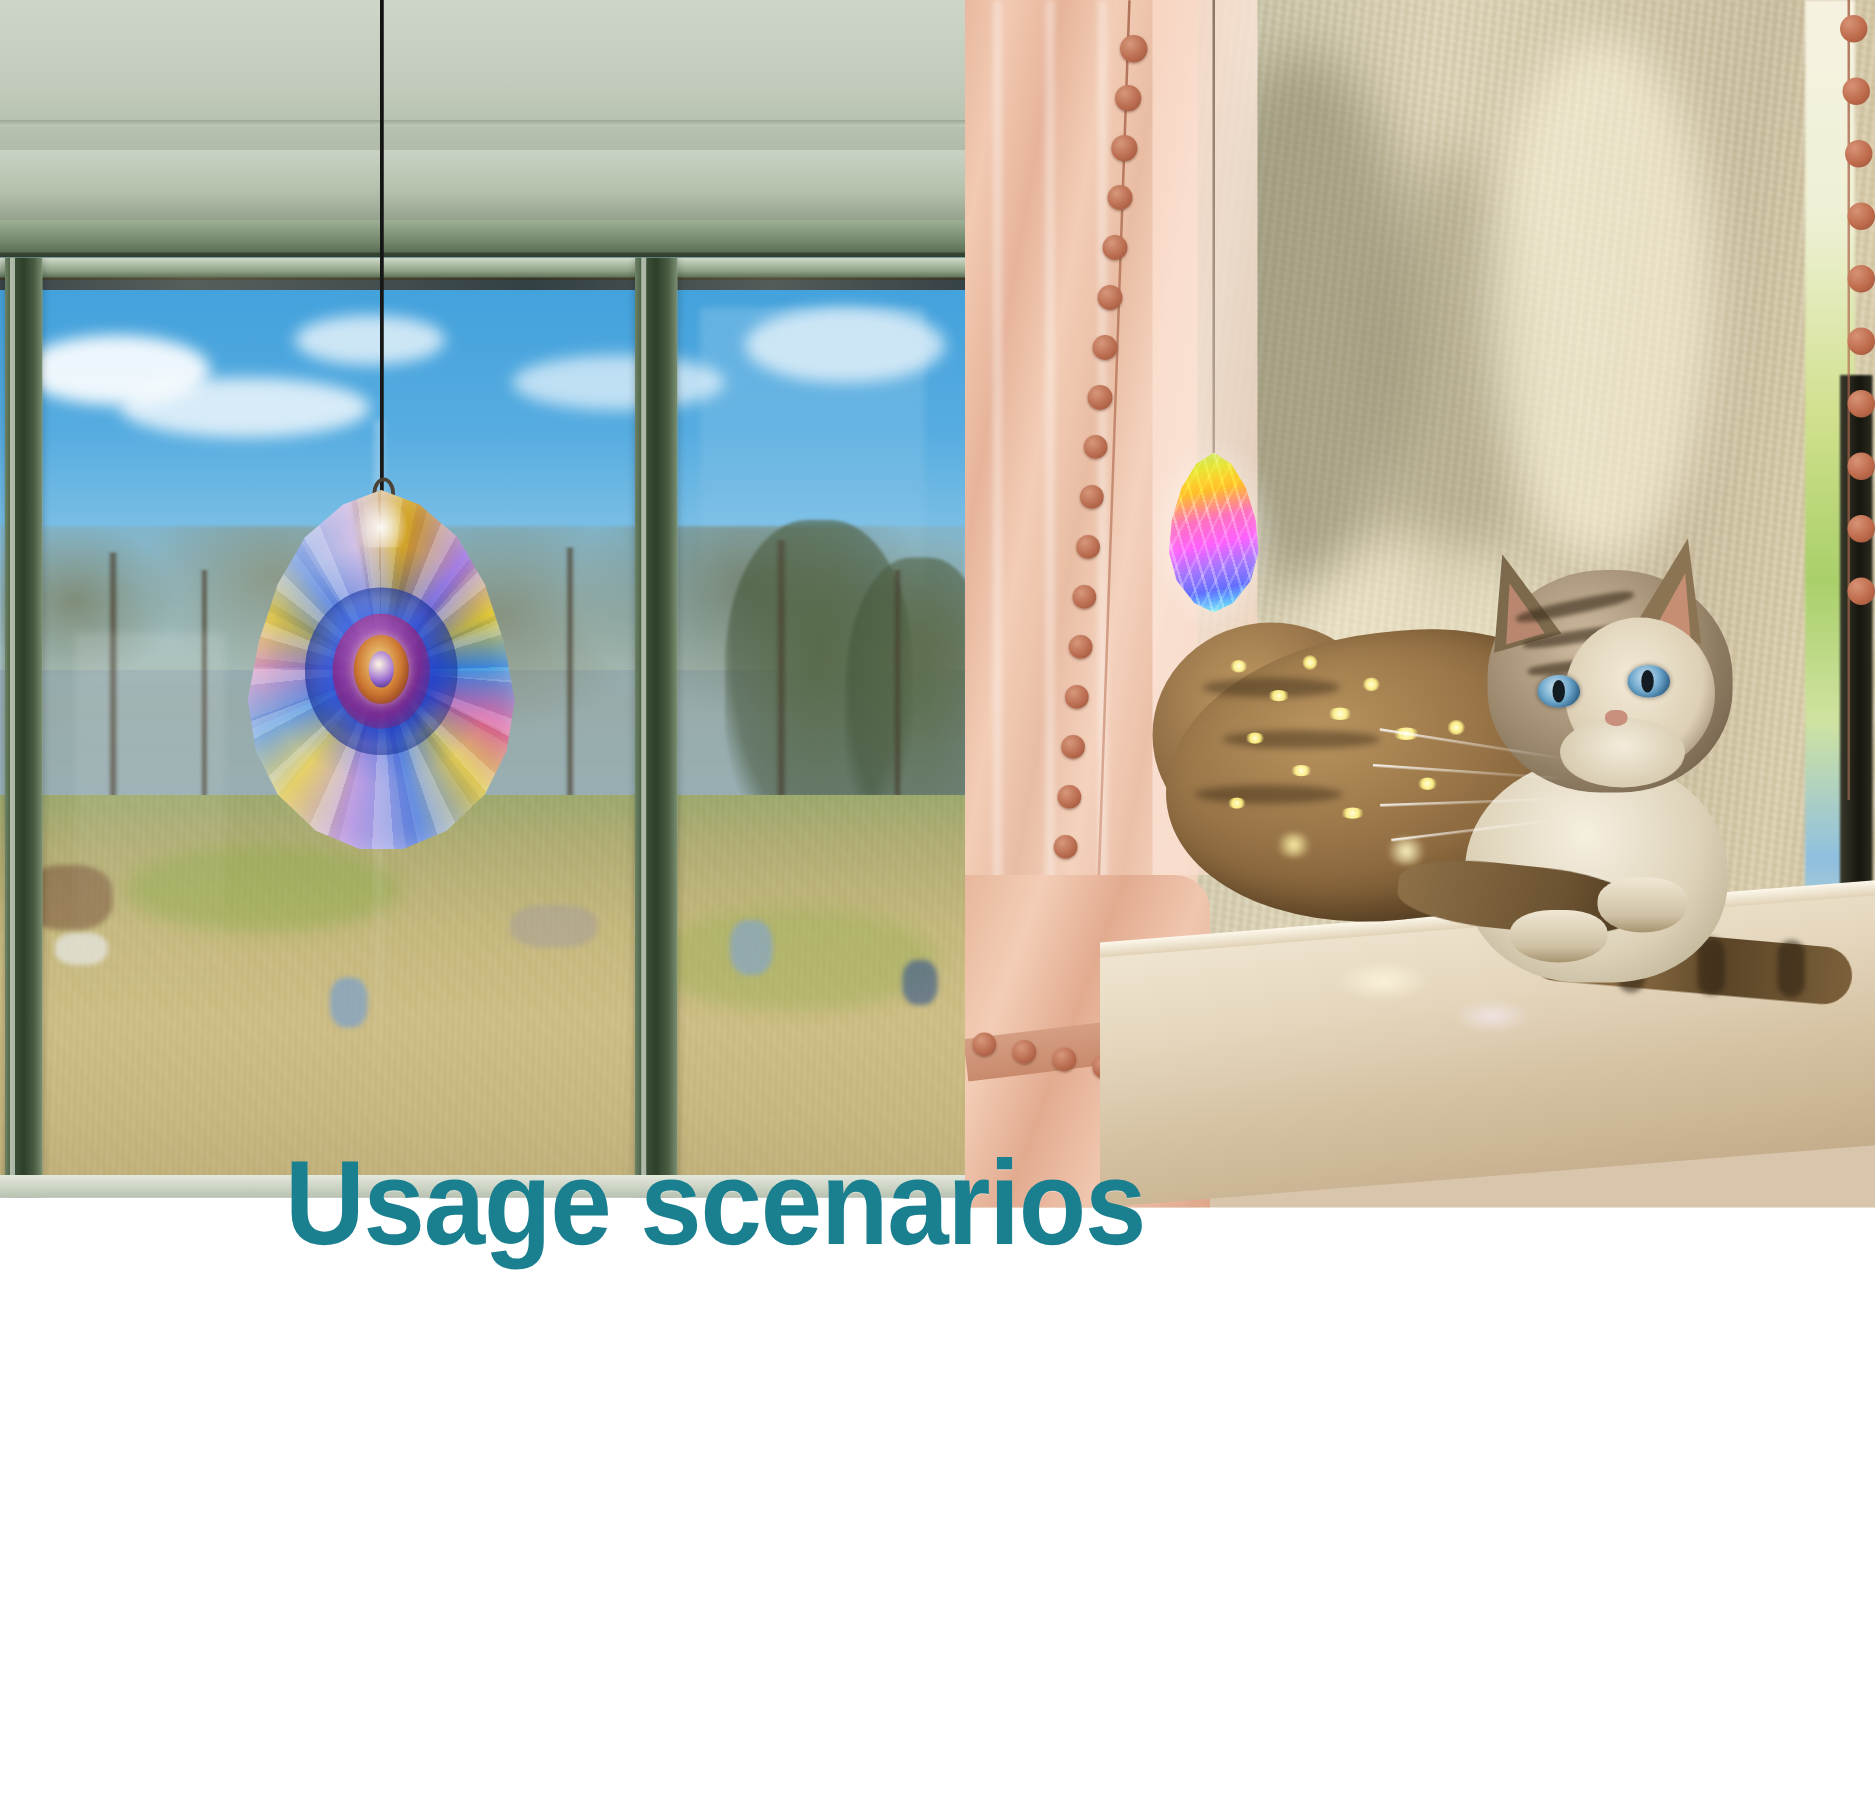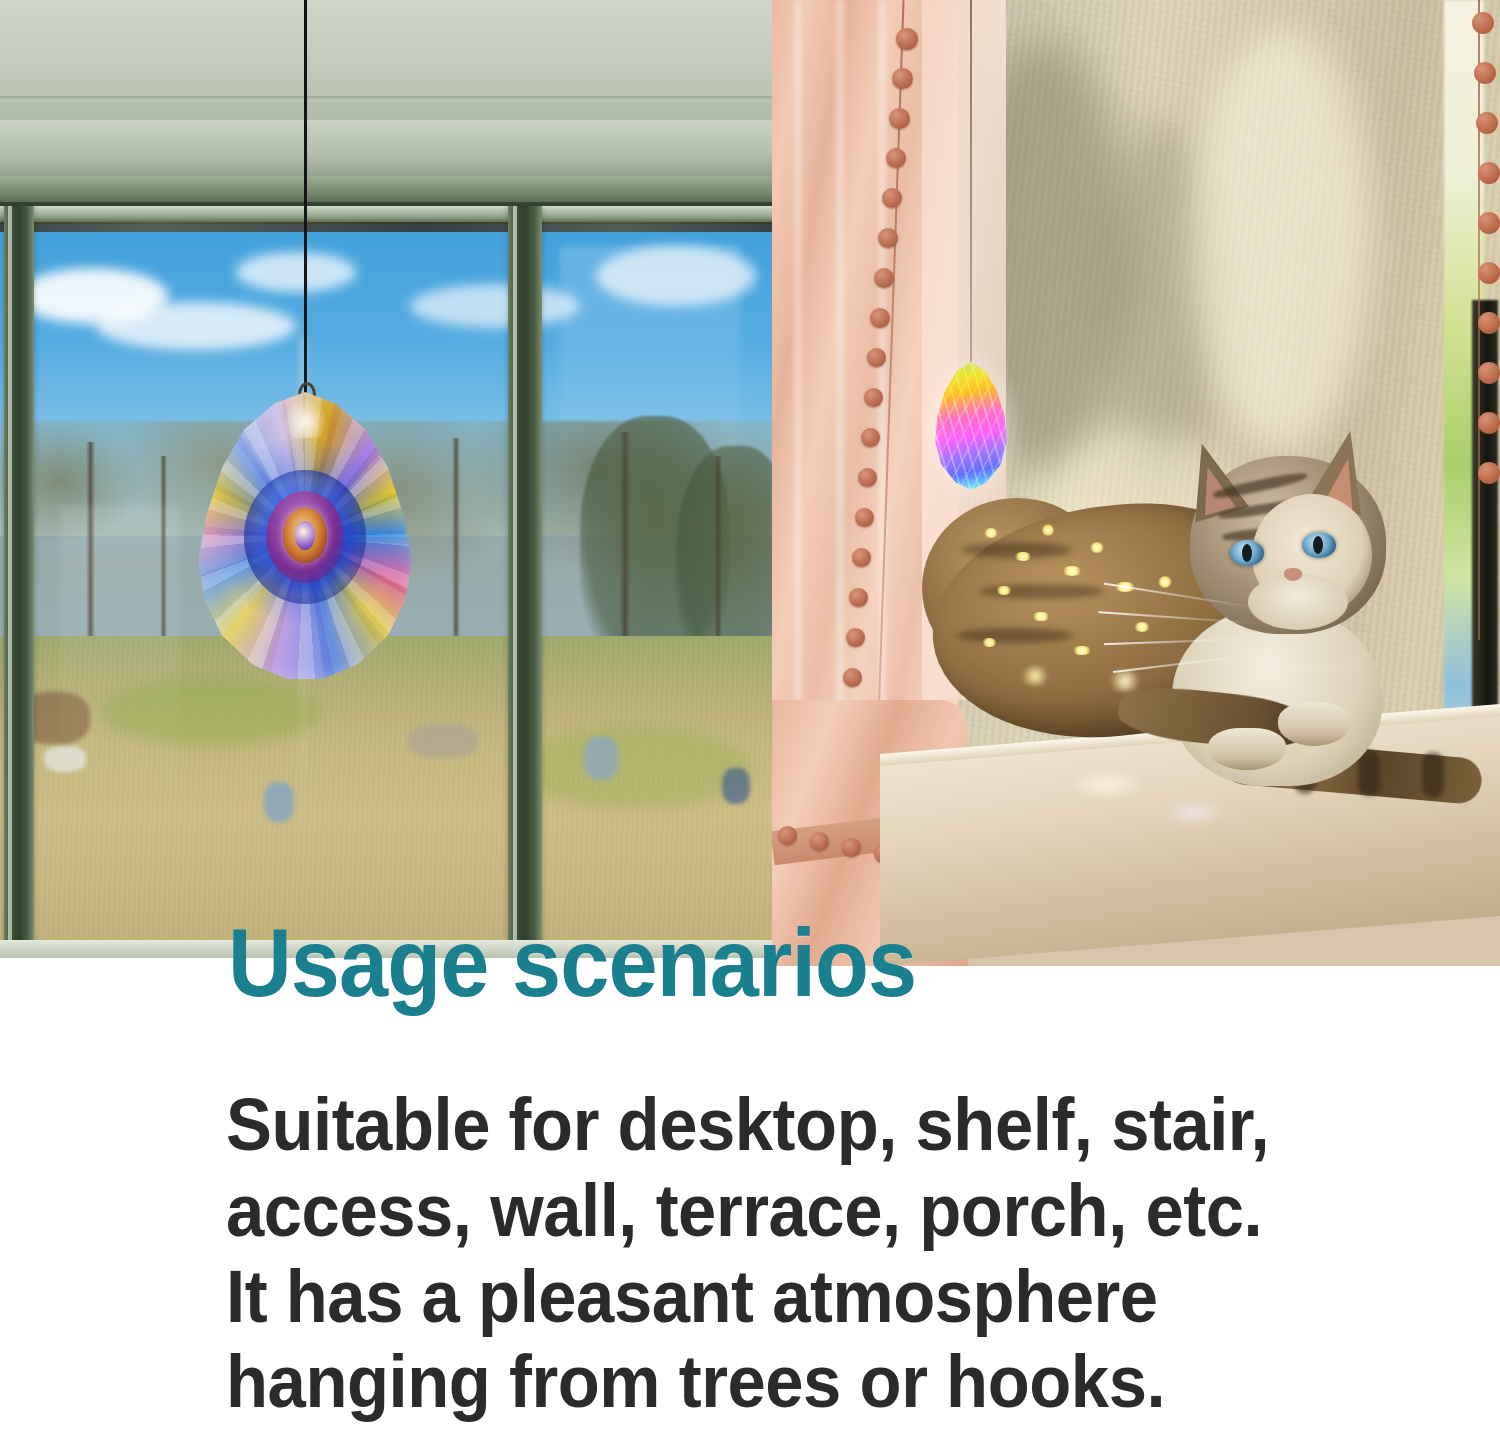--- a/index.html
+++ b/index.html
@@ -466,20 +466,14 @@
       <div class="crystal2"></div>
       <div class="crystal2-fac"></div>
 
       <div class="rainbow-dot" style="left:300px;top:770px;width:70px;height:30px;background:radial-gradient(ellipse,rgba(255,200,120,.8),rgba(255,200,120,0) 75%);"></div>
       <div class="rainbow-dot" style="left:392px;top:800px;width:60px;height:26px;background:radial-gradient(ellipse,rgba(200,160,255,.6),rgba(200,160,255,0) 75%);"></div>
     </div>
   </div>
 
   <div class="headline">Usage scenarios</div>
 
-  <div class="copy">
-    <p>Suitable for desktop, shelf, stair,</p>
-    <p>access, wall, terrace, porch, etc.</p>
-    <p>It has a pleasant atmosphere</p>
-    <p>hanging from trees or hooks.</p>
-  </div>
 
 </div>
 
 </body></html>

